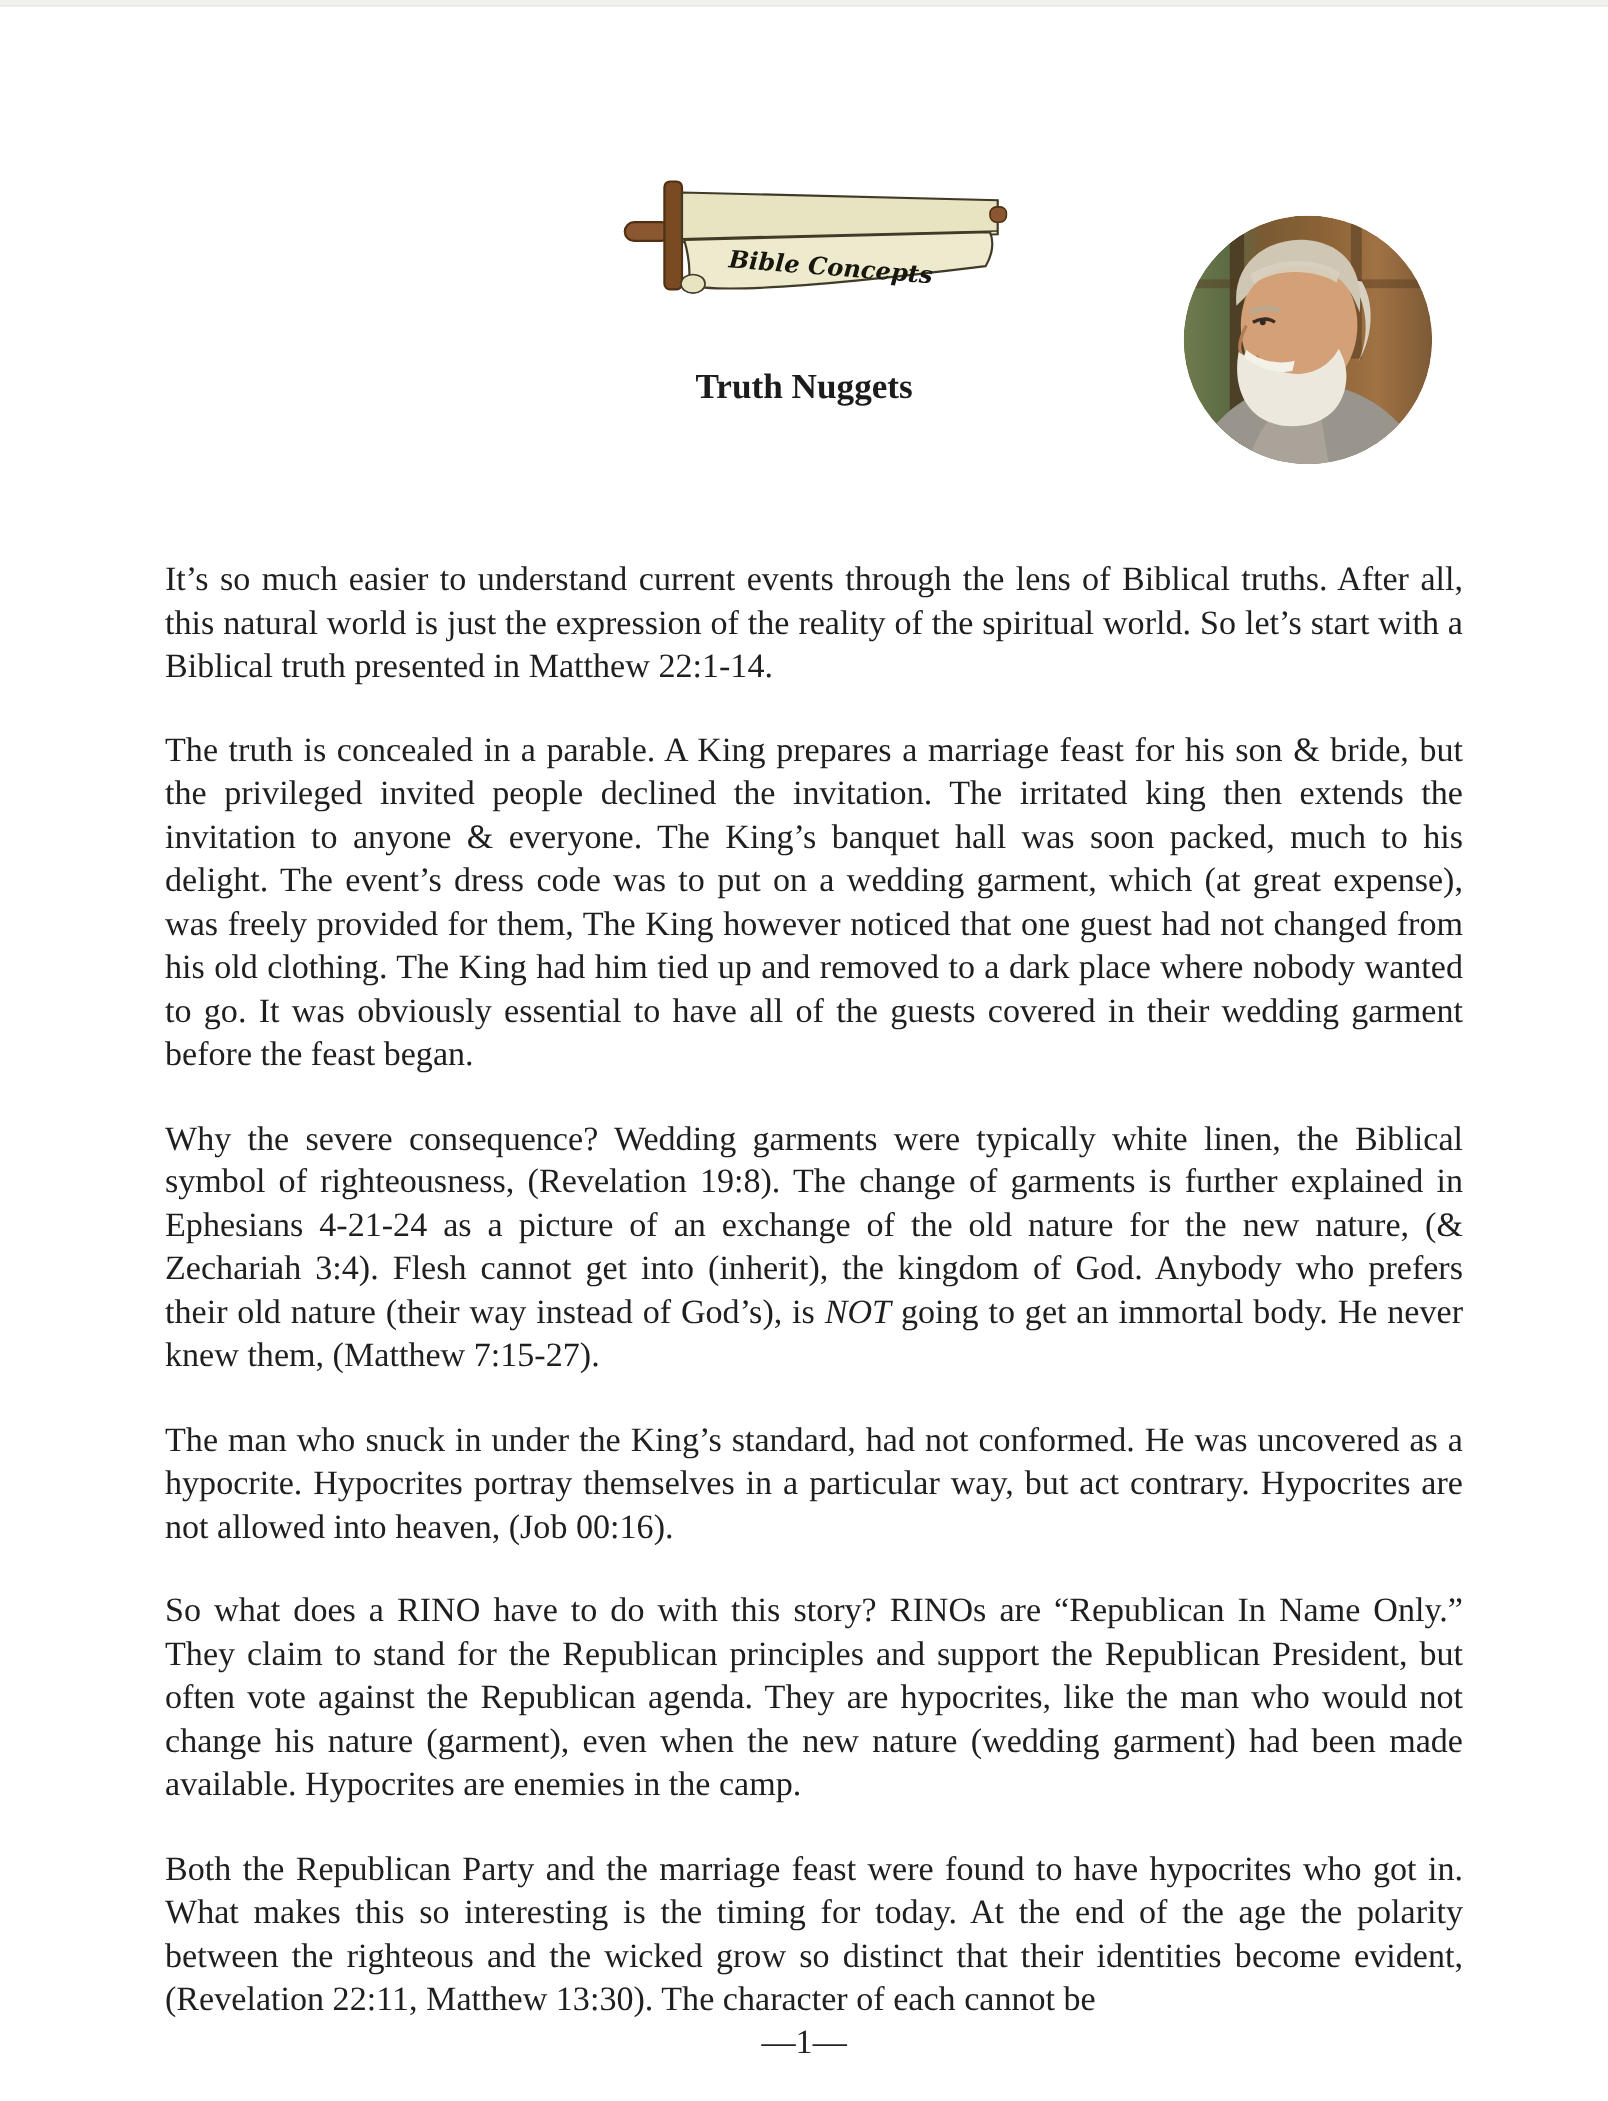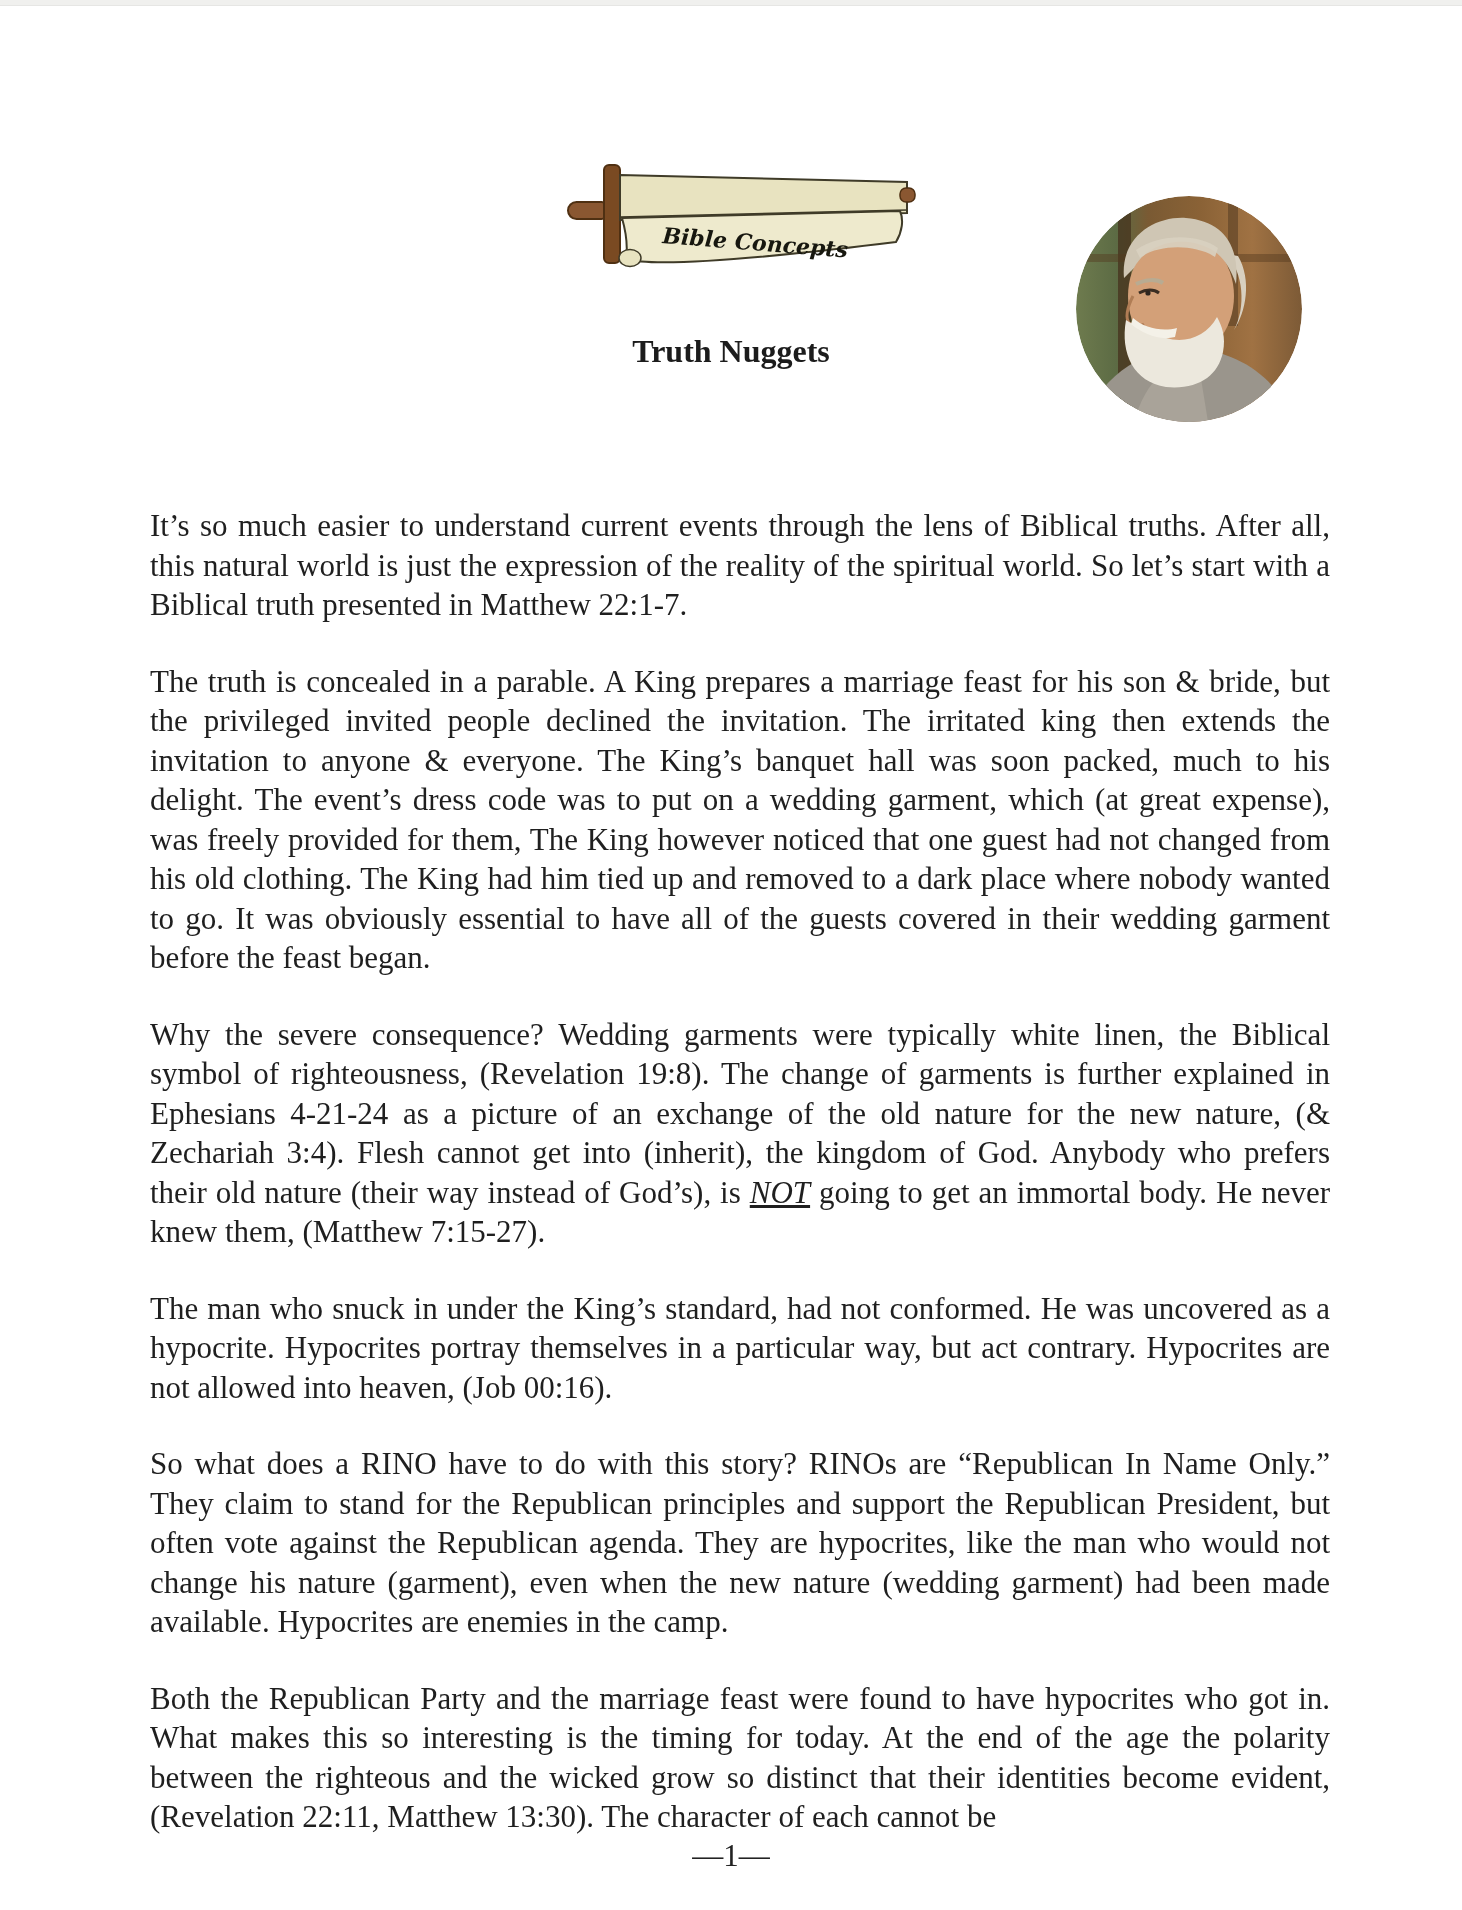--- a/index.html
+++ b/index.html
@@ -57,21 +57,20 @@
   }
   .body-text p {
     margin: 0 0 37px 0;
     font-size: 31px;
     line-height: 39.5px;
     text-align: justify;
     text-align-last: left;
   }
   .em-not {
     font-style: italic;
-    text-decoration: underline;
   }
   .page-number {
     position: absolute;
     top: 1838px;
     left: 0;
     width: 100%;
     text-align: center;
     font-size: 31px;
     color: #222222;
   }
@@ -148,21 +147,21 @@
         <path d="M57 122 C 68 132 86 136 101 132 L 99 141 C 84 145 67 138 55 128 Z" fill="#f4f1e8"></path>
       </g>
     </svg>
   </div>
 
   <div class="titles">
     <h1>Truth Nuggets</h1>
   </div>
 
   <div class="body-text">
-    <p>It’s so much easier to understand current events through the lens of Biblical truths. After all, this natural world is just the expression of the reality of the spiritual world. So let’s start with a Biblical truth presented in Matthew 22:1-7.</p>
+    <p>It’s so much easier to understand current events through the lens of Biblical truths. After all, this natural world is just the expression of the reality of the spiritual world. So let’s start with a Biblical truth presented in Matthew 22:1-14.</p>
     <p>The truth is concealed in a parable. A King prepares a marriage feast for his son &amp; bride, but the privileged invited people declined the invitation. The irritated king then extends the invitation to anyone &amp; everyone. The King’s banquet hall was soon packed, much to his delight. The event’s dress code was to put on a wedding garment, which (at great expense), was freely provided for them, The King however noticed that one guest had not changed from his old clothing. The King had him tied up and removed to a dark place where nobody wanted to go. It was obviously essential to have all of the guests covered in their wedding garment before the feast began.</p>
     <p><span>Why the severe consequence? Wedding garments were typically white linen, the Biblical symbol of righteousness, (Revelation 19:8). The change of garments is further explained in Ephesians 4-21-24 as a picture of an exchange of the old nature for the new nature, (&amp; Zechariah 3:4). Flesh cannot get into (inherit), the kingdom of God. Anybody who prefers their old nature (their way instead of God’s), is </span><span class="em-not">NOT</span><span> going to get an immortal body. He never knew them, (Matthew 7:15-27).</span></p>
     <p>The man who snuck in under the King’s standard, had not conformed. He was uncovered as a hypocrite. Hypocrites portray themselves in a particular way, but act contrary. Hypocrites are not allowed into heaven, (Job 00:16).</p>
     <p>So what does a RINO have to do with this story? RINOs are “Republican In Name Only.” They claim to stand for the Republican principles and support the Republican President, but often vote against the Republican agenda. They are hypocrites, like the man who would not change his nature (garment), even when the new nature (wedding garment) had been made available. Hypocrites are enemies in the camp.</p>
     <p>Both the Republican Party and the marriage feast were found to have hypocrites who got in. What makes this so interesting is the timing for today. At the end of the age the polarity between the righteous and the wicked grow so distinct that their identities become evident, (Revelation 22:11, Matthew 13:30). The character of each cannot be</p>
   </div>
 
   <div class="page-number">—1—</div>
 
 </div>

